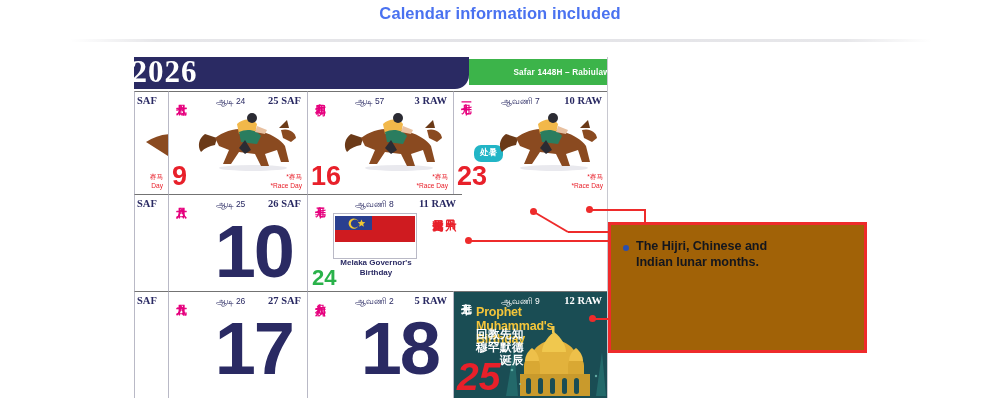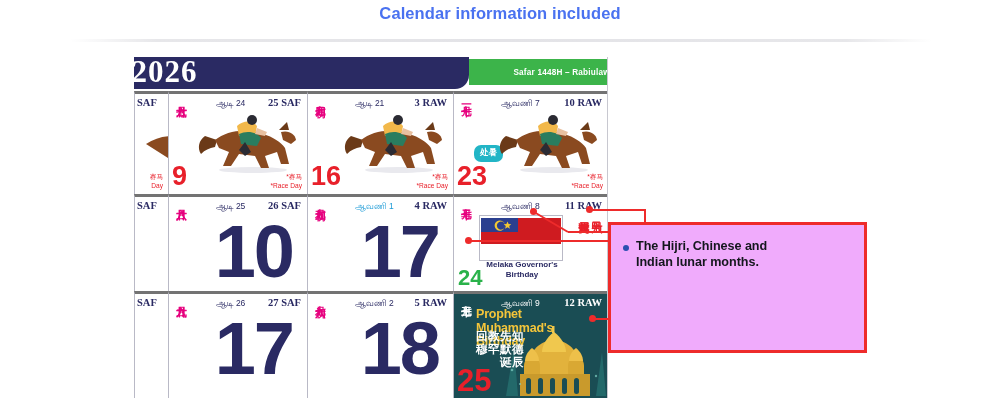--- a/index.html
+++ b/index.html
@@ -52,21 +52,21 @@
 
   
   .grid { position: absolute; left: 0; top: 34px; width: 474px; height: 307px; }
   .row { position: absolute; left: 0; width: 474px; display: flex; }
   .row-1 { top: 0;   height: 103px; }
   .row-2 { top: 103px; height: 97px; }
   .row-3 { top: 200px; height: 107px; }
 
   .cell {
     position: relative; height: 100%;
-    border-top: 3px solid #737373;
+    border-top: 1px solid #737373;
     border-left: 1px solid #b9b9c6;
     background: #ffffff;
     overflow: hidden;
   }
   .cell.partial { width: 34px; }
   .cell.w-a { width: 139px; }
   .cell.w-b { width: 146px; }
   .cell.w-c { width: 155px; }
 
   
@@ -99,21 +99,21 @@
   
   .daynum {
     position: absolute;
     font-weight: bold;
     font-family: "Liberation Sans", "DejaVu Sans", sans-serif;
     line-height: 1;
   }
   .daynum.small-red { left: 3px; bottom: 4px; font-size: 27px; color: #e8202a; }
   .daynum.big-navy  { right: 14px; bottom: 2px; font-size: 74px; color: #2a2a63; letter-spacing: -2px; }
   .daynum.big-green { left: 4px;  bottom: 2px; font-size: 22px; color: #2ab24a; }
-  .daynum.big-red2  { left: 3px;  bottom: 2px; font-size: 31px; color: #e8202a; }
+  .daynum.big-red2  { left: 3px;  bottom: 2px; font-size: 39px; color: #e8202a; font-style: italic; }
 
   
   .race-note {
     position: absolute; right: 5px; bottom: 4px;
     font-size: 6.6px; line-height: 8.5px; color: #e8202a;
     text-align: right; white-space: nowrap;
   }
 
   
   .solar-badge {
@@ -163,21 +163,21 @@
     font-size: 11.5px; line-height: 13px; font-weight: bold; color: #ffffff;
     font-family: "DejaVu Sans", sans-serif; letter-spacing: .5px;
   }
   .prophet-cn .ln3 { padding-left: 24px; }
   .mosque { position: absolute; right: 0; bottom: 0; width: 108px; height: 80px; }
 
   
   .anno-box {
     position: absolute; left: 608px; top: 222px;
     width: 259px; height: 131px;
-    border: 3px solid #ee2b2b; background: #f0abfc;
+    border: 3px solid #ee2b2b; background: #a16207;
     padding: 14px 10px 0 12px;
   }
   .anno-item { display: flex; margin-bottom: 11px; }
   .anno-bullet {
     width: 6px; height: 6px; border-radius: 50%;
     background: #2a4fb0; margin: 6px 7px 0 0; flex: 0 0 6px;
   }
   .anno-text {
     font-size: 12.6px; line-height: 15.5px; font-weight: bold;
     color: #14161d; letter-spacing: -.05px;
@@ -235,21 +235,21 @@
           </svg>
           <div class="daynum small-red">9</div>
           <div class="race-note">
             <span>*赛马</span><br>
             <span>*Race Day</span>
           </div>
         </div>
 
         <div class="cell w-b">
           <div class="cn-vert">七月初四</div>
-          <div class="tamil-label">ஆடி 21</div>
+          <div class="tamil-label">ஆடி 57</div>
           <div class="hijri-label">3 RAW</div>
           <svg class="horse" viewBox="0 0 108 66">
             <ellipse cx="58" cy="60" rx="34" ry="3" fill="#e9e9ee"></ellipse>
             <path d="M10 26 C 4 30, 2 38, 6 44 C 10 40, 14 38, 20 37 L 22 30 Z" fill="#6b3a18"></path>
             <path d="M20 30 C 32 20, 52 18, 68 24 C 78 27, 86 32, 90 38 L 94 54 L 86 54 L 82 42 L 70 46 L 74 58 L 66 58 L 60 46 L 44 44 L 36 56 L 28 56 L 34 42 L 24 38 Z" fill="#8a4a20"></path>
             <path d="M86 22 C 94 20, 100 24, 101 30 L 96 34 L 88 30 Z" fill="#8a4a20"></path>
             <path d="M84 20 L 92 12 L 94 20 Z" fill="#6b3a18"></path>
             <path d="M42 16 C 48 10, 58 10, 62 16 L 60 26 L 44 26 Z" fill="#f2b84a"></path>
             <path d="M44 24 C 52 20, 62 22, 66 28 L 62 36 L 46 34 Z" fill="#2a7d5f"></path>
             <circle cx="57" cy="10" r="5" fill="#2b2b33"></circle>
@@ -294,26 +294,20 @@
           <div class="hijri-label partial-cut">SAF</div>
         </div>
 
         <div class="cell w-a">
           <div class="cn-vert">六月廿八</div>
           <div class="tamil-label">ஆடி 25</div>
           <div class="hijri-label">26 SAF</div>
           <div class="daynum big-navy">10</div>
         </div>
 
-        <div class="cell w-b">
-          <div class="cn-vert">七月初五</div>
-          <div class="tamil-label blue">ஆவணி 1</div>
-          <div class="hijri-label">4 RAW</div>
-          <div class="daynum big-navy">17</div>
-        </div>
 
         <div class="cell w-c">
           <div class="cn-vert">七月十二</div>
           <div class="tamil-label">ஆவணி 8</div>
           <div class="hijri-label">11 RAW</div>
 
           <div class="flag-wrap">
             <svg class="flag" viewBox="0 0 80 26">
               <rect x="0" y="0" width="80" height="26" fill="#cf1b20"></rect>
               <rect x="0" y="0" width="37" height="14" fill="#2a3f8f"></rect>

